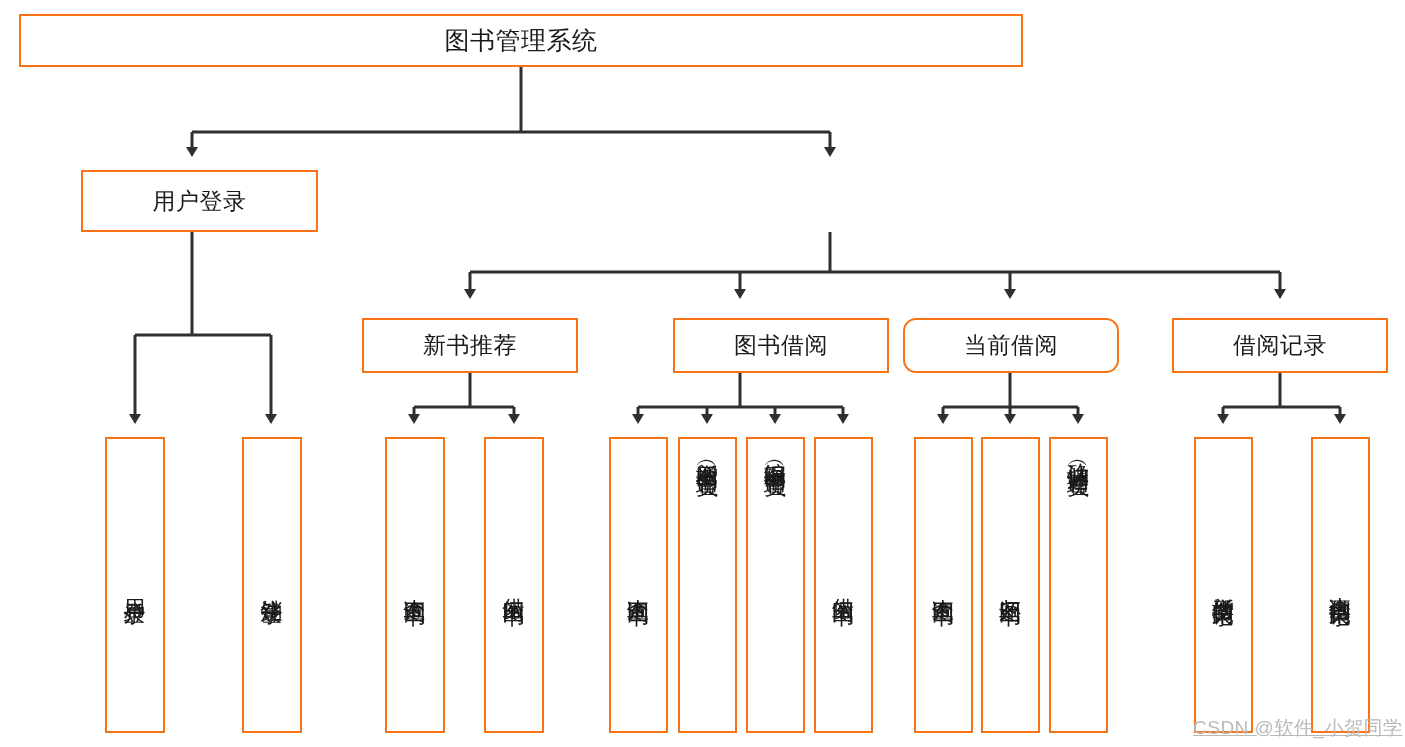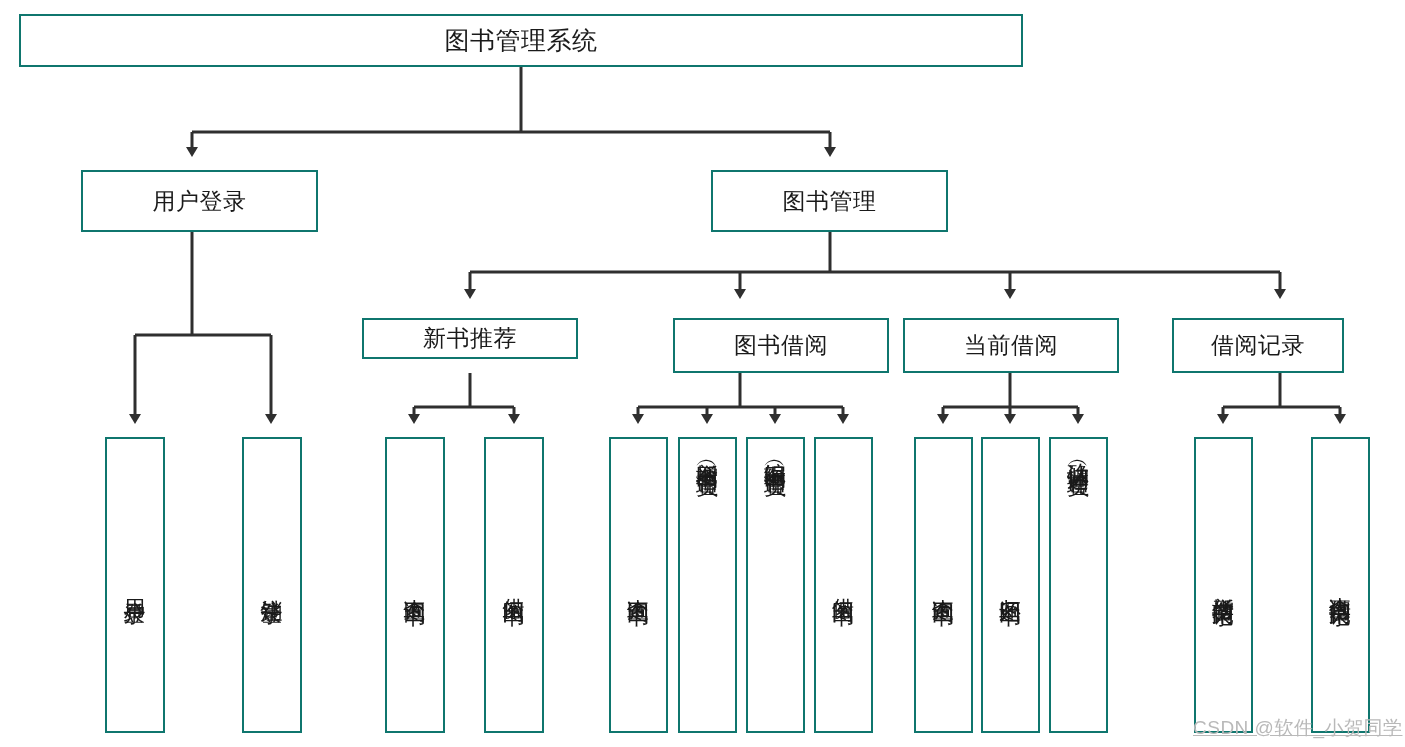--- a/index.html
+++ b/index.html
@@ -21,21 +21,21 @@
     position: absolute;
     left: 0;
     top: 0;
     width: 1405px;
     height: 747px;
     pointer-events: none;
   }
   .node {
     position: absolute;
     box-sizing: border-box;
-    border: 2px solid #0f766e;
+    border: 2px solid #f97316;
     background: #ffffff;
     display: flex;
     align-items: center;
     justify-content: center;
     color: #1a1a1a;
   }
   .node .label {
     display: block;
     text-align: center;
     letter-spacing: 0.5px;
@@ -134,34 +134,31 @@
     </g>
   </svg>
 
   <div class="node node-root" style="left:19px; top:14px; width:1004px; height:53px;">
     <span class="label">图书管理系统</span>
   </div>
 
   <div class="node node-l2" style="left:81px; top:170px; width:237px; height:62px;">
     <span class="label">用户登录</span>
   </div>
-  <div class="node node-l2" style="left:711px; top:170px; width:237px; height:62px;">
-    <span class="label">图书管理</span>
-  </div>
-
-  <div class="node node-l3" style="left:362px; top:318px; width:216px; height:41px;">
+
+  <div class="node node-l3" style="left:362px; top:318px; width:216px; height:55px;">
     <span class="label">新书推荐</span>
   </div>
   <div class="node node-l3" style="left:632px; top:318px; width:216px; height:55px;margin-left:41px;">
     <span class="label">图书借阅</span>
   </div>
-  <div class="node node-l3" style="left:903px; top:318px; width:216px; height:55px;">
+  <div class="node node-l3" style="left:903px; top:318px; width:216px; height:55px;border-radius:13px;">
     <span class="label">当前借阅</span>
   </div>
-  <div class="node node-l3" style="left:1172px; top:318px; width:172px; height:55px;">
+  <div class="node node-l3" style="left:1172px; top:318px; width:216px; height:55px;">
     <span class="label">借阅记录</span>
   </div>
 
   <div class="node node-leaf center" style="left:105px; top:437px; width:60px; height:296px;">
     <span class="label">用户登录</span>
   </div>
   <div class="node node-leaf center" style="left:242px; top:437px; width:60px; height:296px;">
     <span class="label">注销登录</span>
   </div>
 

